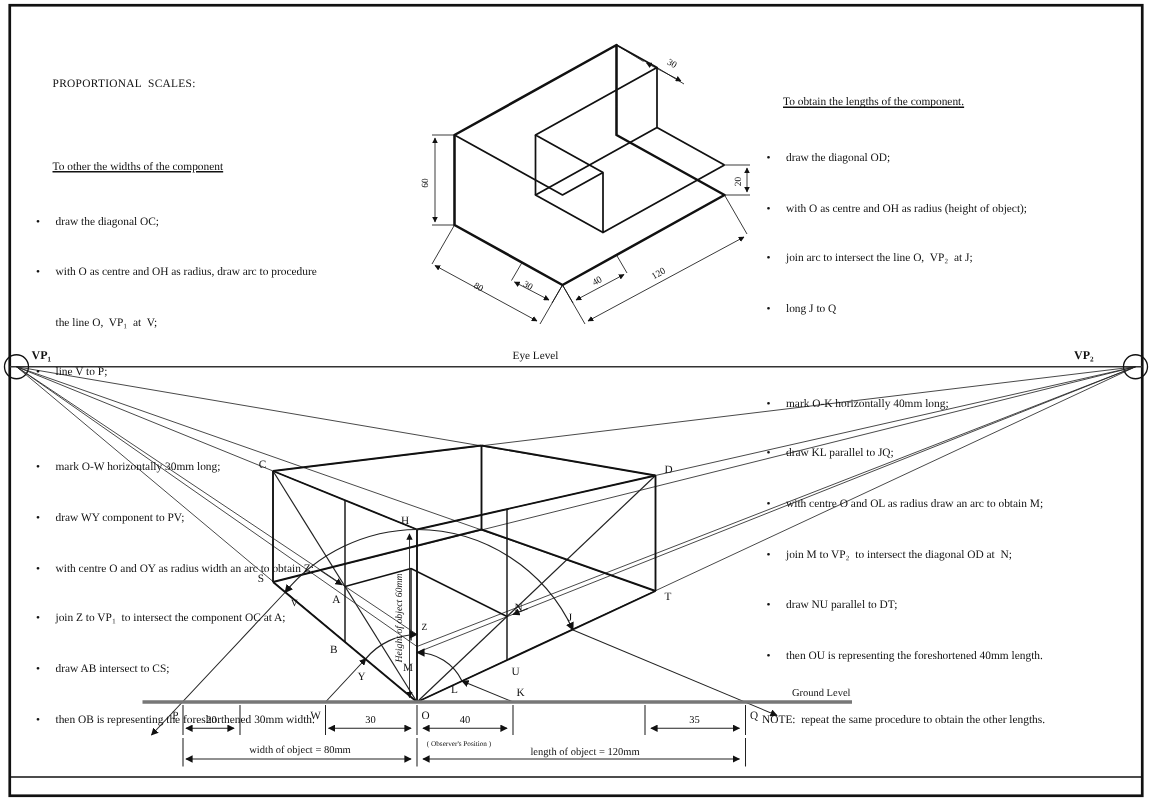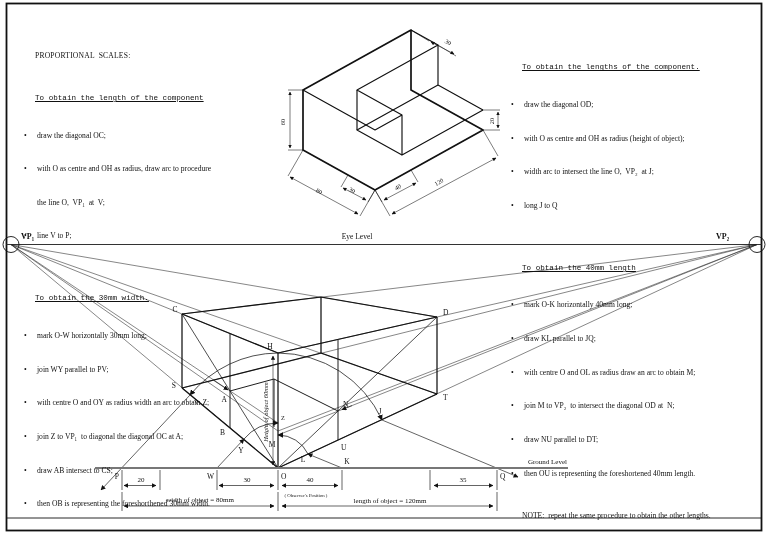--- a/index.html
+++ b/index.html
@@ -1,26 +1,26 @@
 <!DOCTYPE html>
 <html><head>
 <meta charset="utf-8">
 <style>
   html,body{margin:0;padding:0;background:#fff;}
   #page{position:relative;width:768px;height:535px;background:#fff;overflow:hidden;
         font-family:"Liberation Serif","DejaVu Serif",serif;color:#111;}
   #draw{position:absolute;left:0;top:0;}
   .tcol{position:absolute;font-size:7.6px;line-height:11.2px;white-space:pre-wrap;}
-  .ttl{margin-left:14px;margin-bottom:9px;letter-spacing:.2px;}
-  .hd{margin-left:14px;text-decoration:underline;margin-bottom:3px;font-family:Liberation Mono, monospace;}
+  .ttl{margin-left:14px;margin-bottom:21px;letter-spacing:.2px;}
+  .hd{margin-left:14px;text-decoration:underline;margin-bottom:3px;}
   .gap{height:7px;}
   .li{display:flex;}
   .b{width:13px;padding-left:3px;}
   .t{flex:1;}
-  .note{margin-left:14px;margin-top:9px;}
+  .note{margin-top:9px;}
   svg text{font-family:"Liberation Serif","DejaVu Serif",serif;fill:#111;}
   .lbl{font-size:7.5px;}
   .lbls{font-size:6.3px;}
   .dim{font-size:7px;}
   .vp{font-size:8px;font-weight:bold;}
   .cap{font-size:7.5px;}
   .obs{font-size:4.8px;}
   .hgt{font-size:6.5px;font-style:italic;}
 </style>
 </head>
@@ -215,44 +215,42 @@
     <text class="dim" text-anchor="middle" x="310" y="482">40</text>
     <text class="dim" text-anchor="middle" x="463" y="482">35</text>
     <text class="dim" text-anchor="middle" x="200" y="502">width of object  =  80mm</text>
     <text class="dim" text-anchor="middle" x="390" y="503">length of object  =  120mm</text>
     <text class="obs" text-anchor="middle" x="306" y="497">( Observer's Position )</text>
   </g>
 </svg>
 
 <div class="tcol" style="left:21px;top:28px;width:280px">
   <div class="ttl">PROPORTIONAL  SCALES:</div>
-  <div class="hd">To obtain the length of the component</div>
+  <div class="hd">To other the widths of the component</div>
   <div class="li"><span class="b">•</span><span class="t">draw the diagonal OC;</span></div>
   <div class="li"><span class="b">•</span><span class="t">with O as centre and OH as radius, draw arc to procedure</span></div>
   <div class="li"><span class="b"></span><span class="t">the line O,  VP₁  at  V;</span></div>
   <div class="li"><span class="b">•</span><span class="t">line V to P;</span></div>
   <div class="gap"></div>
-  <div class="hd">To obtain the 30mm width.</div>
   <div class="li"><span class="b">•</span><span class="t">mark O-W horizontally 30mm long;</span></div>
-  <div class="li"><span class="b">•</span><span class="t">join WY parallel to PV;</span></div>
+  <div class="li"><span class="b">•</span><span class="t">draw WY component to PV;</span></div>
   <div class="li"><span class="b">•</span><span class="t">with centre O and OY as radius width an arc to obtain Z;</span></div>
-  <div class="li"><span class="b">•</span><span class="t">join Z to VP₁  to diagonal the diagonal OC at A;</span></div>
+  <div class="li"><span class="b">•</span><span class="t">join Z to VP₁  to intersect the component OC at A;</span></div>
   <div class="li"><span class="b">•</span><span class="t">draw AB intersect to CS;</span></div>
   <div class="li"><span class="b">•</span><span class="t">then OB is representing the foreshorthened 30mm width.</span></div>
   
 </div>
 
 <div class="tcol" style="left:508px;top:40px;width:254px">
   <div class="hd">To obtain the lengths of the component.</div>
   <div class="li"><span class="b">•</span><span class="t">draw the diagonal OD;</span></div>
   <div class="li"><span class="b">•</span><span class="t">with O as centre and OH as radius (height of object);</span></div>
-  <div class="li"><span class="b">•</span><span class="t">width arc to intersect the line O,  VP₂  at J;</span></div>
+  <div class="li"><span class="b">•</span><span class="t">join arc to intersect the line O,  VP₂  at J;</span></div>
   <div class="li"><span class="b">•</span><span class="t">long J to Q</span></div>
   <div class="gap"></div>
-  <div class="hd">To obtain the 40mm length</div>
   <div class="li"><span class="b">•</span><span class="t">mark O-K horizontally 40mm long;</span></div>
   <div class="li"><span class="b">•</span><span class="t">draw KL parallel to JQ;</span></div>
   <div class="li"><span class="b">•</span><span class="t">with centre O and OL as radius draw an arc to obtain M;</span></div>
   <div class="li"><span class="b">•</span><span class="t">join M to VP₂  to intersect the diagonal OD at  N;</span></div>
   <div class="li"><span class="b">•</span><span class="t">draw NU parallel to DT;</span></div>
   <div class="li"><span class="b">•</span><span class="t">then OU is representing the foreshortened 40mm length.</span></div>
   <div class="note">NOTE:  repeat the same procedure to obtain the other lengths.</div>
 </div>
 
 </div>

